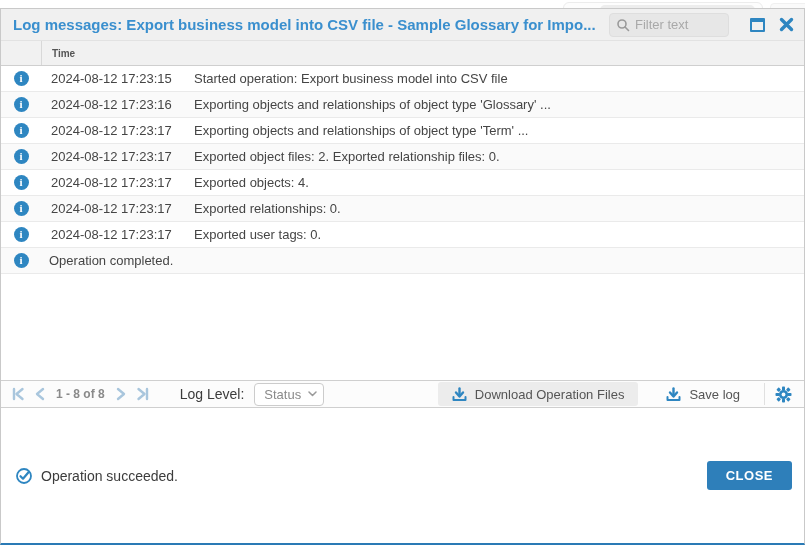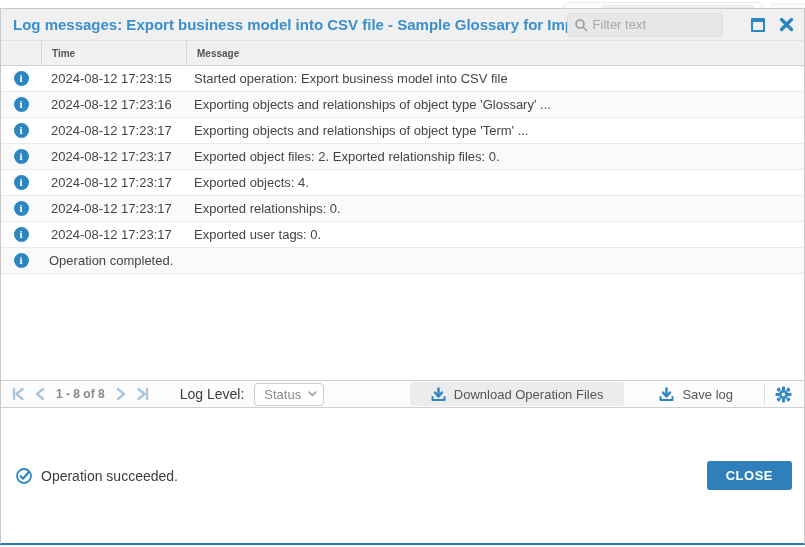--- a/index.html
+++ b/index.html
@@ -32,27 +32,27 @@
     padding: 0 10px 0 12px;
     border-bottom: 1px solid #e2e2e2;
   }
   .title {
     color: #3a8fce; font-size: 15px; font-weight: bold;
     white-space: nowrap; overflow: hidden;
     flex: 1 1 auto;
   }
   .filterbox {
     flex: 0 0 auto;
-    width: 156px; height: 24px;
+    width: 120px; height: 24px;
     background: #e7e7e7;
     border: 1px solid #dedede;
     border-radius: 4px;
     display: flex; align-items: center;
     padding: 0 6px;
-    margin-right: 28px;
+    margin-right: 21px;
   }
   .filterbox input {
     border: none; outline: none; background: transparent;
     font-family: "Liberation Sans", sans-serif;
     font-size: 13px; color: #666; width: 100%;
   }
   .filterbox input::placeholder { color: #a9a9a9; }
   .icon-search { flex: 0 0 auto; margin-right: 5px; display: flex; }
   .maxbtn {
     width: 15px; height: 14px;
@@ -112,21 +112,21 @@
     border: 1px solid #cccccc; border-radius: 4px;
     display: flex; align-items: center;
     padding: 0 6px 0 9px;
     font-size: 13px; color: #8a8a8a;
     cursor: pointer;
   }
   .select .chev { margin-left: 7px; display: flex; }
   .right-tools { margin-left: auto; display: flex; align-items: center; }
   .tool-btn {
     display: flex; align-items: center;
-    height: 24px; padding: 0 21px;
+    height: 24px; padding: 0 14px;
     border-radius: 3px;
     font-size: 13px; color: #555;
     cursor: pointer; white-space: nowrap;
   }
   .tool-btn.gray { background: #ececec; }
   .tool-btn .dl { margin-right: 8px; display: flex; }
   .tool-sep { width: 1px; height: 22px; background: #e0e0e0; margin: 0 8px 0 10px; }
   .gearbtn { display: flex; align-items: center; cursor: pointer; padding: 0 2px; }
 
   
@@ -174,21 +174,20 @@
     <div class="closex">
       <svg width="15" height="15" viewBox="0 0 15 15">
           <path d="M2.5 2.5 L12.5 12.5 M12.5 2.5 L2.5 12.5" stroke="#2e86c1" stroke-width="3.4" stroke-linecap="round"></path>
         </svg>
     </div>
   </div>
 
   <div class="thead grid-row">
     <div class="th"></div>
     <div class="th">Time</div>
-    <div class="th">Message</div>
   </div>
 
   <div class="tbody" id="log-rows">
       <div class="trow grid-row">
         <div class="cell-icon">
           <span class="info-icon">i</span>
         </div>
         <div class="cell-time">2024-08-12 17:23:15</div>
         <div class="cell-msg">Started operation: Export business model into CSV file</div>
       </div>

